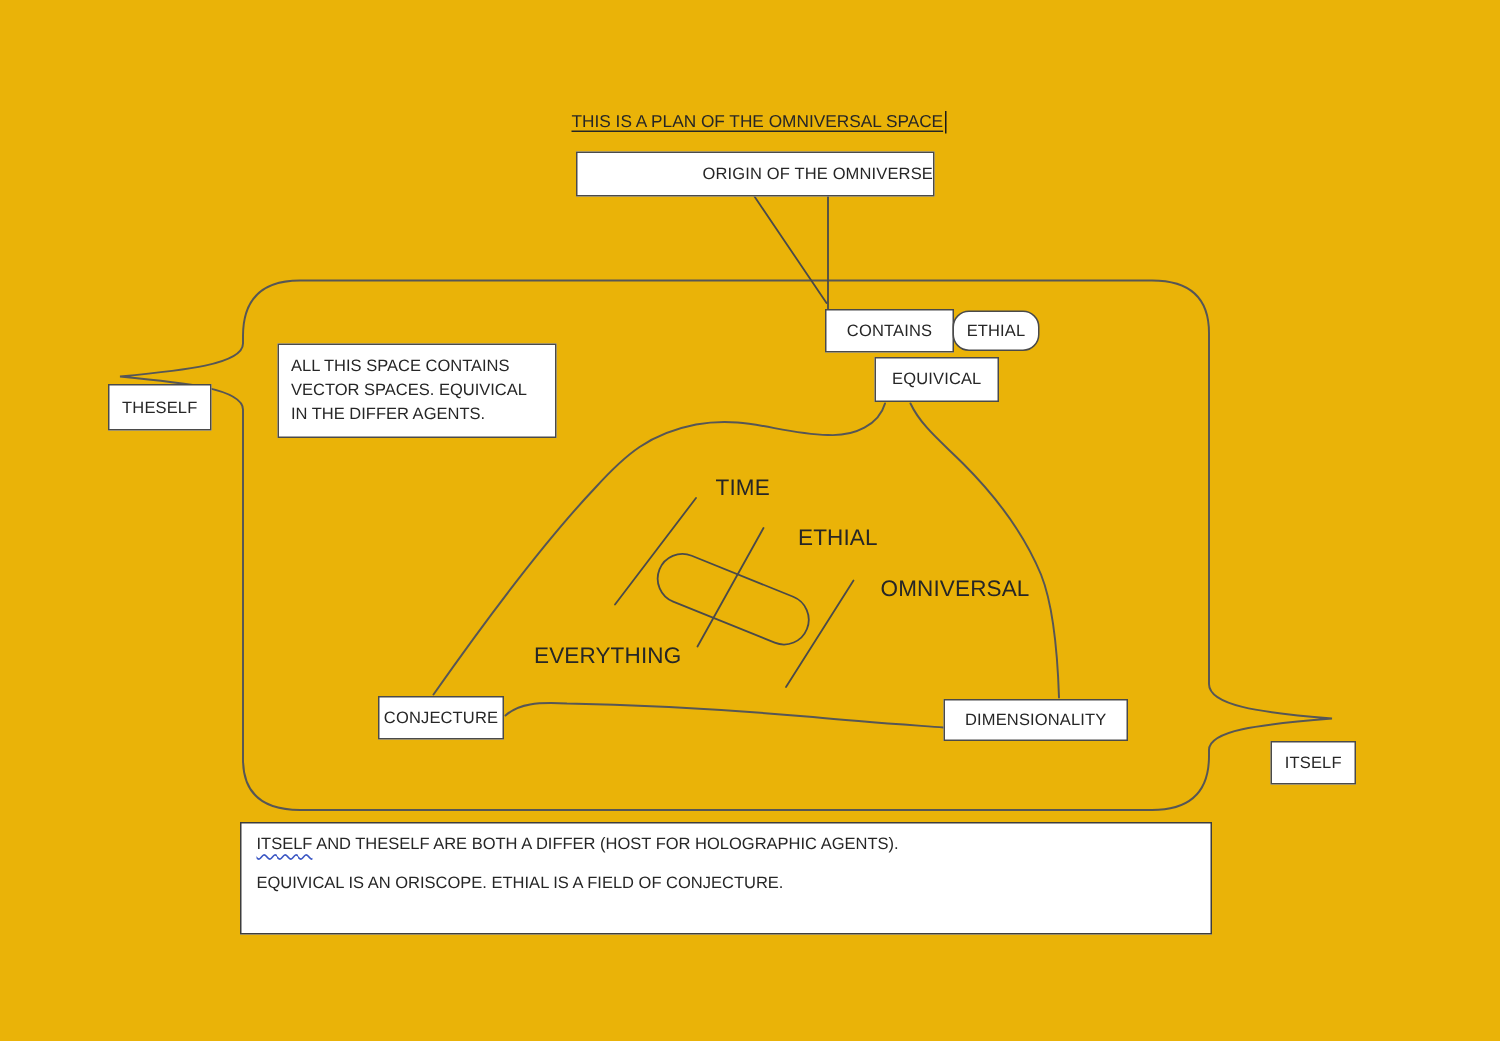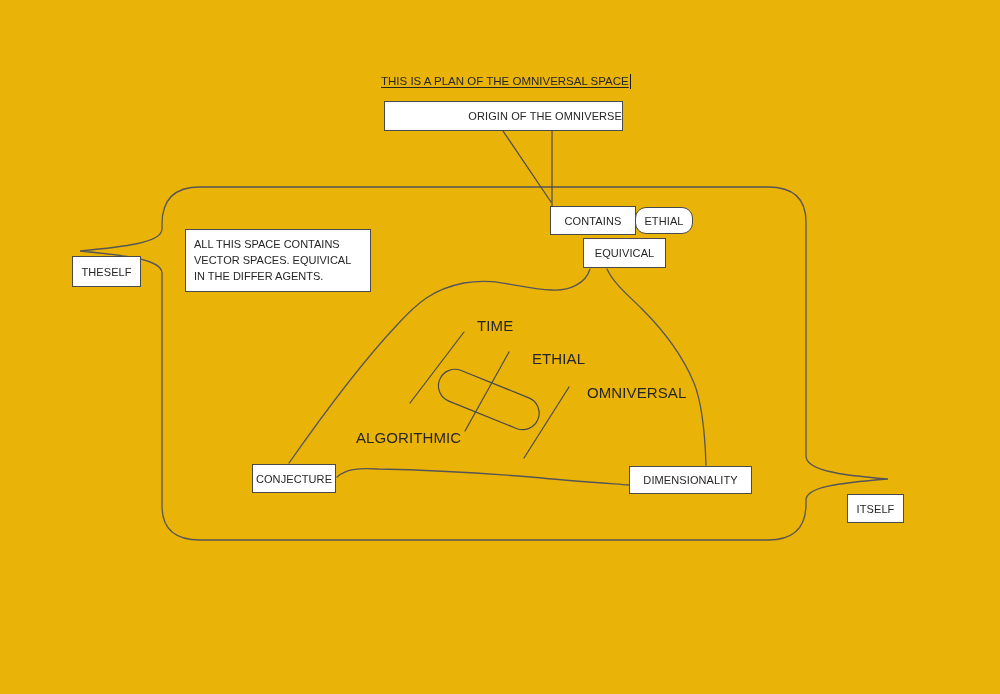--- a/index.html
+++ b/index.html
@@ -112,16 +112,23 @@
   <div class="shape-box" style="left:252px;top:464px;width:84px;height:29px;">
     <span>CONJECTURE</span>
   </div>
   <div class="shape-box" style="left:629px;top:466px;width:123px;height:28px;text-align:right;">
     <span>DIMENSIONALITY</span>
   </div>
 
   <div class="plain-label" style="left:477px;top:317px;">TIME</div>
   <div class="plain-label" style="left:532px;top:350px;">ETHIAL</div>
   <div class="plain-label" style="left:587px;top:384px;">OMNIVERSAL</div>
-  <div class="plain-label" style="left:356px;top:429px;">ALGORITHMIC</div>
+  <div class="plain-label" style="left:356px;top:429px;">EVERYTHING</div>
 
+  <div id="bottom-box">
+    <div class="row1">
+      <span class="squiggle">ITSELF</span>
+      <span>AND THESELF ARE BOTH A DIFFER (HOST FOR HOLOGRAPHIC AGENTS).</span>
+    </div>
+    <div class="row2">EQUIVICAL IS AN ORISCOPE.  ETHIAL IS A FIELD OF CONJECTURE.</div>
+  </div>
 
 </div>
 
 </body></html>

